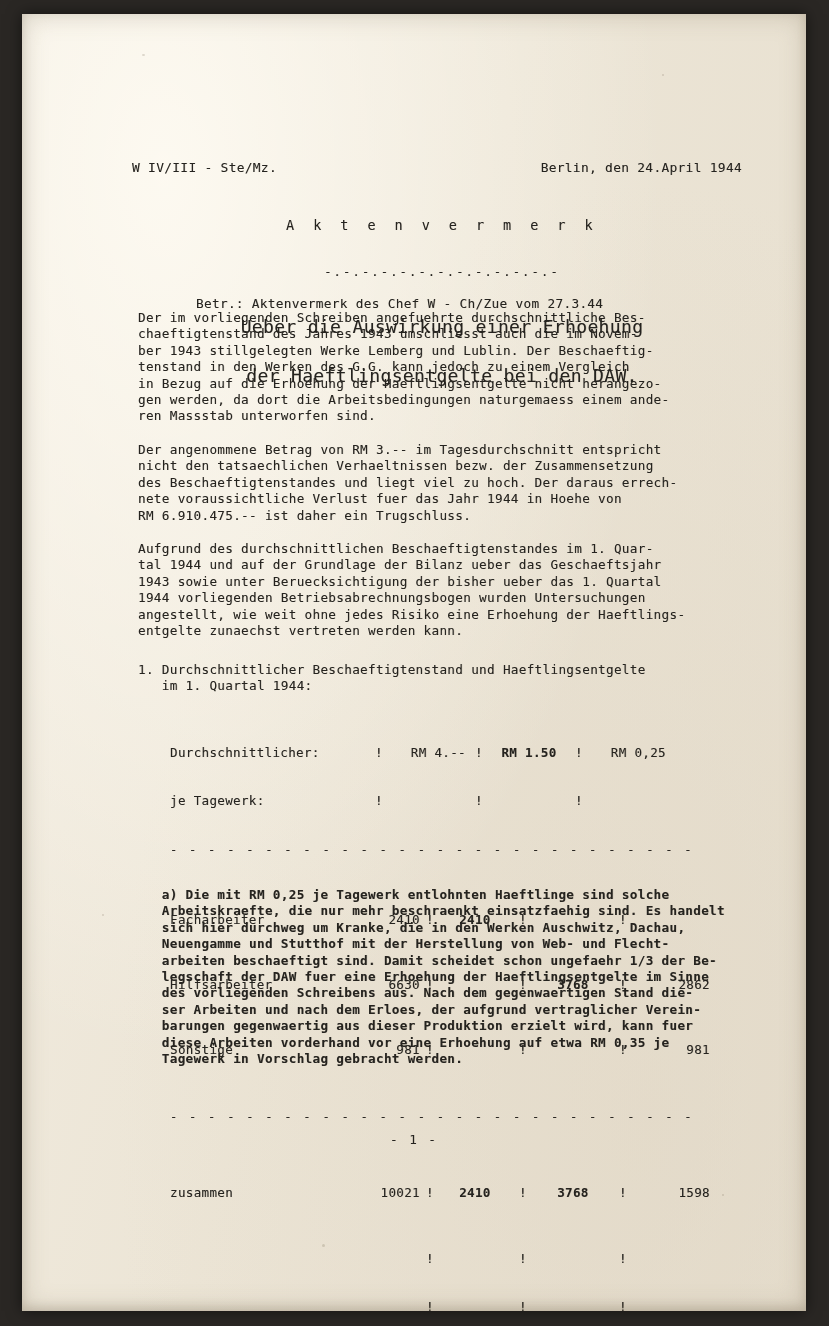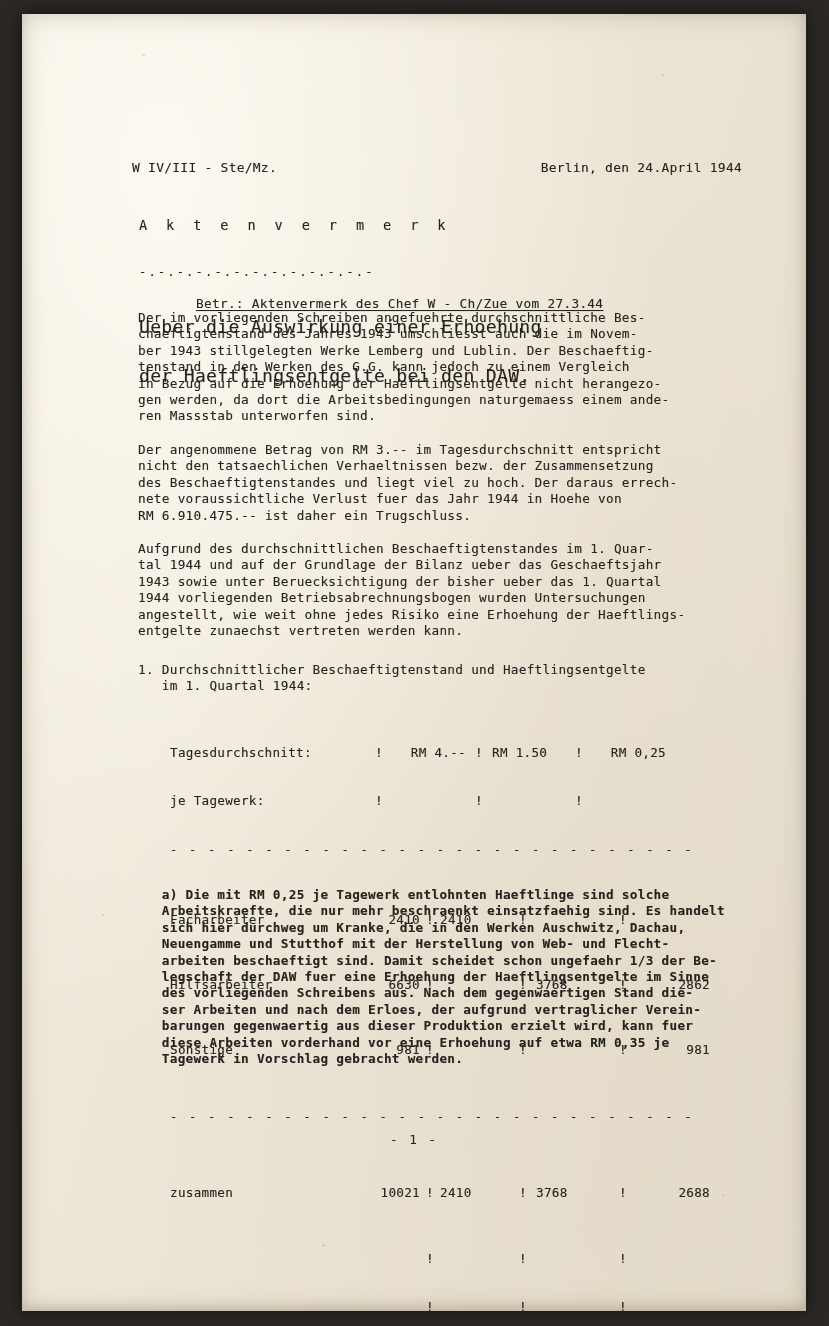--- a/index.html
+++ b/index.html
@@ -87,24 +87,24 @@
     top: 146px;
     width: 610px;
     display: flex;
     justify-content: space-between;
     font-size: 12.8px;
   }
 
   
   #title {
     position: absolute;
-    left: 117px;
+    left: 110px;
     top: 172px;
     width: 620px;
-    text-align: left;
+    text-align: center;
   }
   #title .akten {
     letter-spacing: 5.5px;
     font-size: 13.4px;
   }
   #title .dashes {
     letter-spacing: 2.2px;
     font-size: 12px;
     margin-top: -3px;
   }
@@ -114,21 +114,21 @@
     line-height: 16.5px;
   }
 
   
   #betr {
     position: absolute;
     left: 110px;
     top: 266px;
     font-size: 12.7px;
   }
-  .ul { text-decoration: underline; text-underline-offset: 2px; }
+  .ul { text-underline-offset: 2px; }
 
   
   .para {
     position: absolute;
     left: 116px;
     width: 625px;
     font-size: 12.6px;
     line-height: 16.4px;
   }
   #p1 { top: 296px; }
@@ -144,21 +144,21 @@
     top: 698px;
     width: 570px;
     font-size: 12.5px;
     line-height: 16.3px;
   }
   #tbl .trow { display: flex; white-space: pre; }
   #tbl .c0 { width: 196px; }
   #tbl .c1 { width: 74px; text-align: right; }
   #tbl .sep { width: 26px; text-align: center; }
   #tbl .c2 { width: 74px; text-align: right; }
-  #tbl .c3 { width: 74px; text-align: left; }
+  #tbl .c3 { width: 74px; text-align: center; font-weight: bold; }
   #tbl .c4 { width: 74px; text-align: right; }
   #tbl .dashrow {
     letter-spacing: 2.3px;
     font-size: 12px;
     color: #2b2824;
   }
 
   
   #footer {
     position: absolute;
@@ -219,21 +219,21 @@
 1943 sowie unter Beruecksichtigung der bisher ueber das 1. Quartal
 1944 vorliegenden Betriebsabrechnungsbogen wurden Untersuchungen
 angestellt, wie weit ohne jedes Risiko eine Erhoehung der Haeftlings-
 entgelte zunaechst vertreten werden kann.</div>
 
       <div id="p4" class="para typed"><span>1. Durchschnittlicher Beschaeftigtenstand und Haeftlingsentgelte</span>
 <span>   im 1. Quartal 1944:</span></div>
 
       <div id="tbl" class="typed">
         <div class="trow">
-          <span class="c0">Tagesdurchschnitt:</span>
+          <span class="c0">Durchschnittlicher:</span>
           <span class="sep">!</span>
           <span class="c2">RM 4.--</span>
           <span class="sep">!</span>
           <span class="c3">RM 1.50</span>
           <span class="sep">!</span>
           <span class="c4">RM 0,25</span>
         </div>
         <div class="trow">
           <span class="c0">je Tagewerk:</span>
           <span class="sep">!</span>
@@ -286,21 +286,21 @@
 
         <div class="trow" style="margin-top:11px">
           <span class="c0">zusammen</span>
           <span class="c1" style="width:0"></span>
           <span class="c2" style="width:54px;text-align:right">10021</span>
           <span class="sep" style="width:20px">!</span>
           <span class="c3" style="width:70px">2410</span>
           <span class="sep">!</span>
           <span class="c3">3768</span>
           <span class="sep">!</span>
-          <span class="c4">2688</span>
+          <span class="c4">1598</span>
         </div>
 
         <div class="trow">
           <span class="c0"></span>
           <span class="c1" style="width:0"></span>
           <span class="c2" style="width:54px"></span>
           <span class="sep" style="width:20px">!</span>
           <span class="c3" style="width:70px"></span>
           <span class="sep">!</span>
           <span class="c3"></span>

